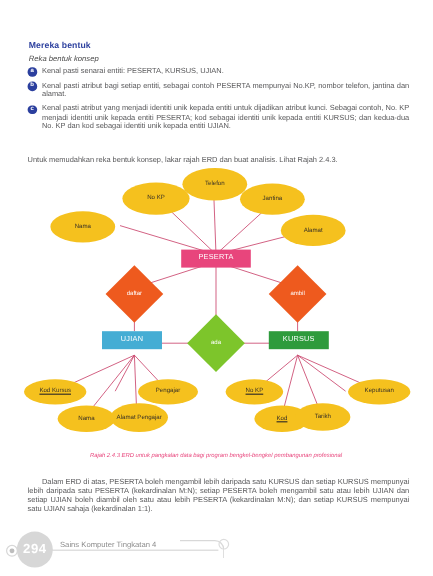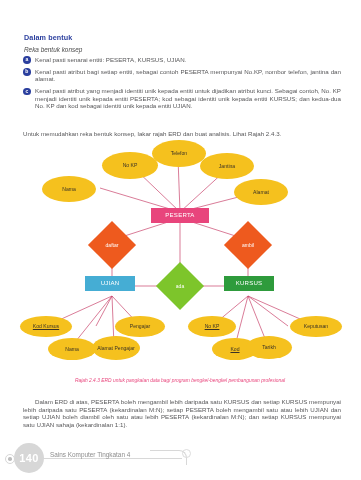--- a/index.html
+++ b/index.html
@@ -104,21 +104,21 @@
   }
   .f-book{
     position:absolute;left:50px;top:13px;font-size:6.4px;color:#8d8d8d;
   }
 </style>
 </head>
 <body>
 
 <div class="page">
 
-  <div class="section-title">Dalam bentuk</div>
+  <div class="section-title">Mereka bentuk</div>
   <div class="subhead">Reka bentuk konsep</div>
 
   <div class="bullets">
     <div class="bullet">
       <span class="badge">a</span>
       <div class="btext">Kenal pasti senarai entiti: PESERTA, KURSUS, UJIAN.</div>
     </div>
     <div class="bullet">
       <span class="badge">b</span>
       <div class="btext">Kenal pasti atribut bagi setiap entiti, sebagai contoh PESERTA mempunyai No.KP, nombor telefon, jantina dan alamat.</div>
@@ -238,19 +238,19 @@
 
   <div class="closing">Dalam ERD di atas, PESERTA boleh mengambil lebih daripada satu KURSUS dan setiap KURSUS mempunyai lebih daripada satu PESERTA (kekardinalan M:N); setiap PESERTA boleh mengambil satu atau lebih UJIAN dan setiap UJIAN boleh diambil oleh satu atau lebih PESERTA (kekardinalan M:N); dan setiap KURSUS mempunyai satu UJIAN sahaja (kekardinalan 1:1).</div>
 
   <div class="footer">
     <div class="f-line"></div>
     <div class="f-line2"></div>
     <div class="f-dot">
         <i></i>
       </div>
     <div class="f-circle-big">
-      <span class="f-pagenum">140</span>
+      <span class="f-pagenum">294</span>
     </div>
     <div class="f-book">Sains Komputer Tingkatan 4</div>
     <div class="f-ring"></div>
   </div>
 
 </div>
 
 </body></html>

